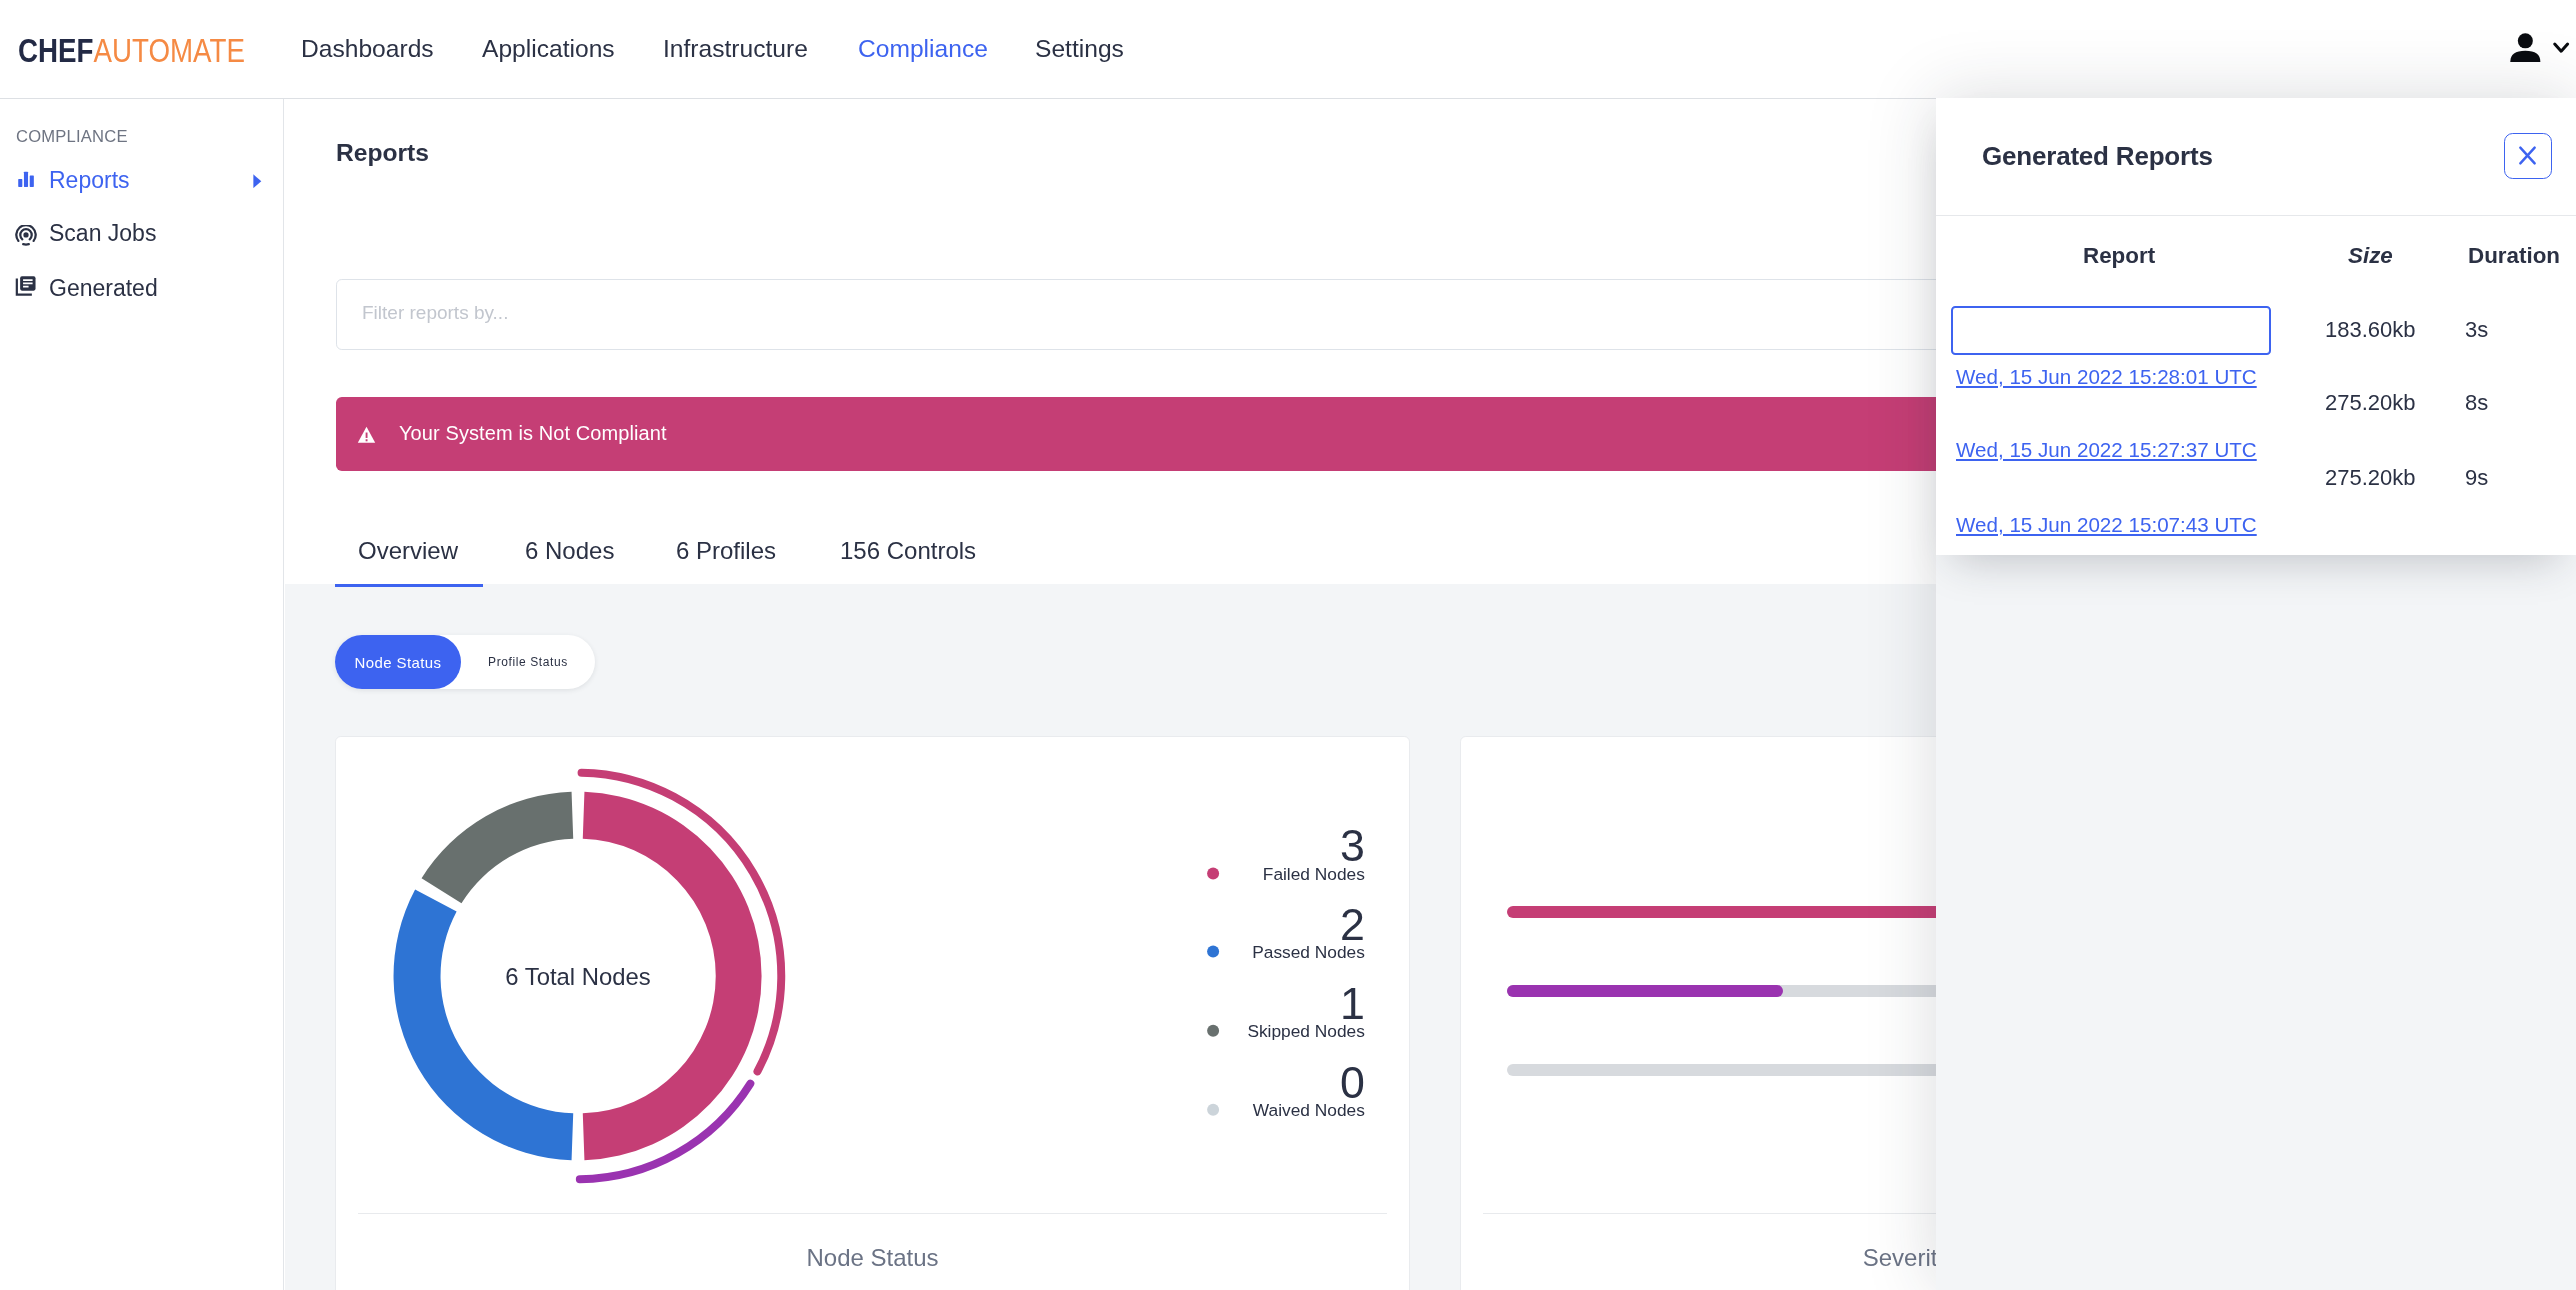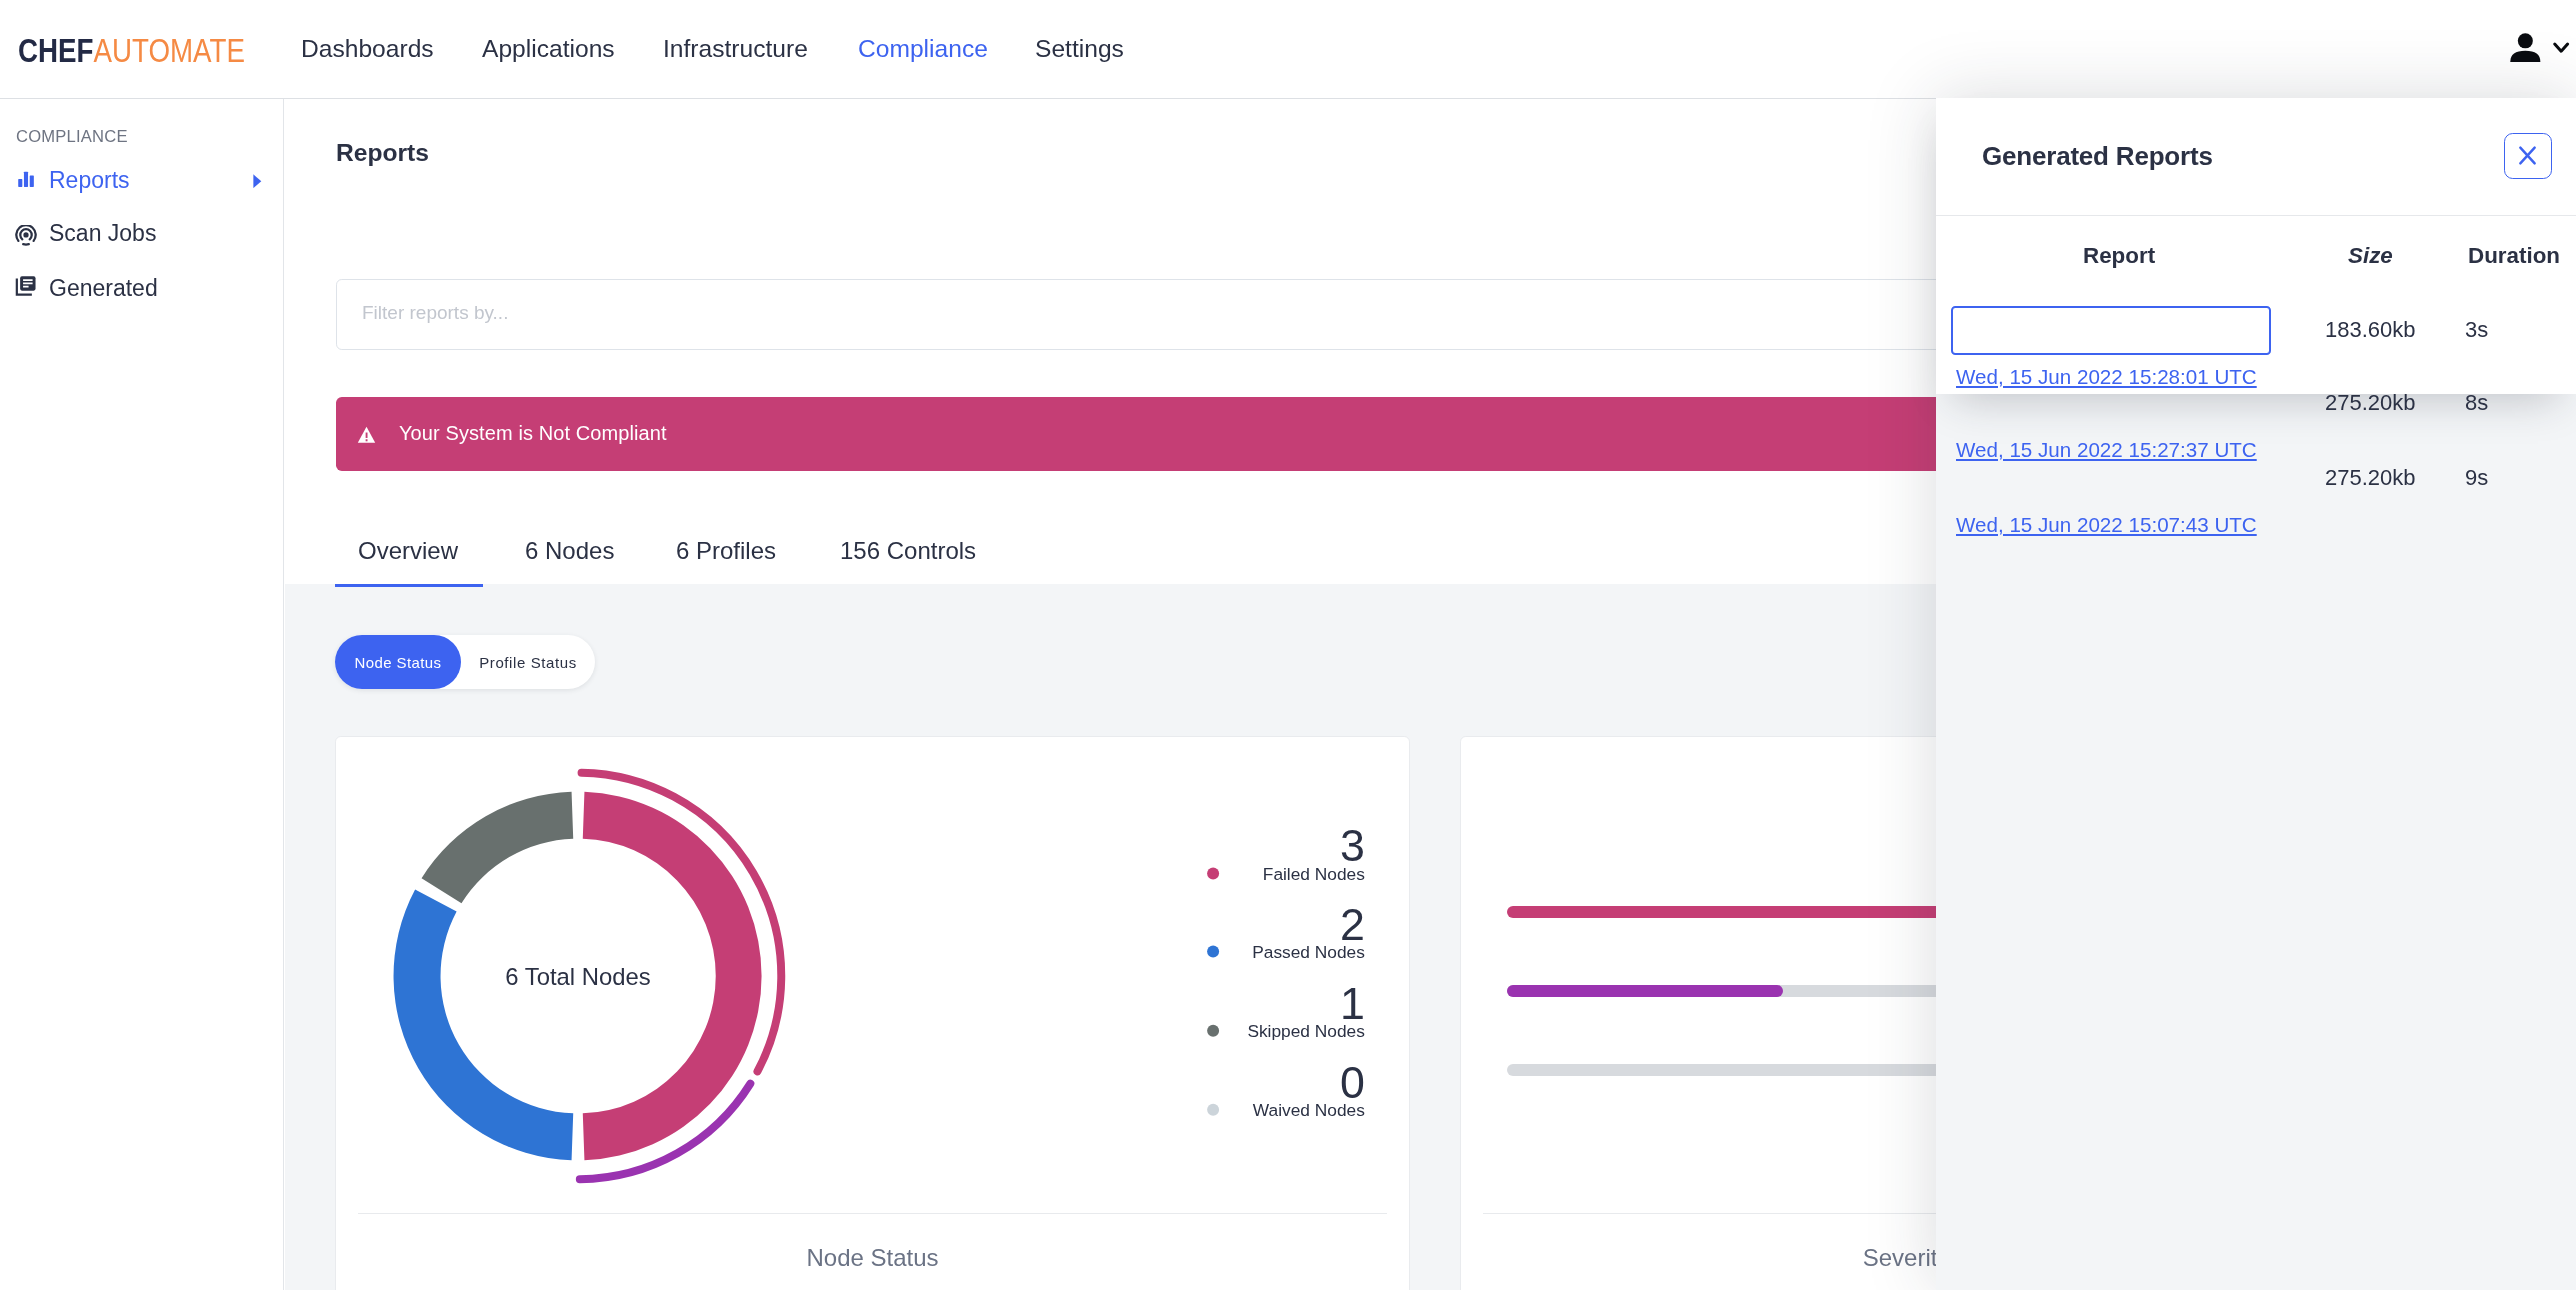--- a/index.html
+++ b/index.html
@@ -29,29 +29,29 @@
 .filter { position:absolute; left:51px; top:181px; width:2196px; height:71px; border:1.4px solid #dee3e9; border-radius:5.8px; background:#fff; }
 .filter span { position:absolute; left:25px; top:22.4px; font-size:19px; letter-spacing:0; color:#c2c6ce; }
 .banner { position:absolute; left:51px; top:299px; width:2196px; height:74px; background:#c53e75; border-radius:5.8px; }
 .banner svg { position:absolute; left:21px; top:29px; }
 .banner .btxt { position:absolute; left:63px; top:24.6px; font-size:20px; letter-spacing:0.1px; color:#fff; }
 .tab { position:absolute; font-size:24px; color:#2b3144; top:439px; }
 .tabline { position:absolute; left:50px; top:486px; width:148px; height:2.9px; background:#3d63f0; }
 
 .toggle { position:absolute; left:50px; top:537px; width:260px; height:54px; background:#fff; border-radius:27px; box-shadow:0 1.4px 5.8px rgba(40,45,60,0.10); }
 .toggle .on { position:absolute; left:0; top:0; width:126px; height:54px; background:#3d63f0; border-radius:27px; color:#fff; font-size:15px; letter-spacing:0.4px; display:flex; align-items:center; justify-content:center; }
-.toggle .off { position:absolute; left:126px; top:0; right:0; height:54px; color:#2b3144; font-size:15px; letter-spacing:0.6px; display:flex; align-items:center; justify-content:center; }
+.toggle .off { position:absolute; left:126px; top:0; right:0; height:54px; color:#2b3144; font-size:12px; letter-spacing:0.6px; display:flex; align-items:center; justify-content:center; }
 .card { position:absolute; background:#fff; border-radius:5.8px; border:1.4px solid #e9ebee; }
 .card1 { left:50px; top:638px; width:1075px; height:724px; }
 .card2 { left:1175px; top:638px; width:1075px; height:724px; }
 .cardlabel { position:absolute; top:423px; width:100%; text-align:center; font-size:24px; color:#6b7385; }
 .carddiv { position:absolute; top:404px; left:22px; right:22px; height:1.4px; background:#e8eaed; }
 
 .drawer { position:absolute; top:98px; right:0; width:640px; height:1192px; background:#f3f5f7; z-index:10; box-shadow:0 0 65px rgba(35,40,55,0.17); }
-.drawer .white { position:absolute; top:0; left:0; width:100%; height:296px; background:#fff; box-shadow:0 22px 40px -18px rgba(35,40,55,0.25); }
+.drawer .white { position:absolute; top:0; left:0; width:100%; height:457px; background:#fff; box-shadow:0 22px 40px -18px rgba(35,40,55,0.25); }
 .drawer h2 { position:absolute; left:46px; top:43px; font-size:26px; font-weight:700; color:#2b3144; letter-spacing:-0.2px; }
 .drawer .close { position:absolute; right:24px; top:35px; width:48px; height:46px; border:1.4px solid #3d63f0; border-radius:8.7px; }
 .drawer .divid { position:absolute; top:117px; left:0; width:100%; height:1.4px; background:#e6e8eb; }
 .dhead { position:absolute; top:145px; font-size:22.4px; font-weight:700; color:#2b3144; }
 .drow { position:absolute; font-size:20.6px;margin-top:48px; }
 .drow a { color:#3d63f0; text-decoration:underline; }
 .dsize { position:absolute; font-size:22px; color:#2b3144; left:389px; }
 .ddur { position:absolute; font-size:22px; color:#2b3144; left:529px; }
 .focusbox { position:absolute; left:14.5px; top:208px; width:320px; height:49px; border:2.9px solid #3d63f0; border-radius:4.3px; }
 </style>

